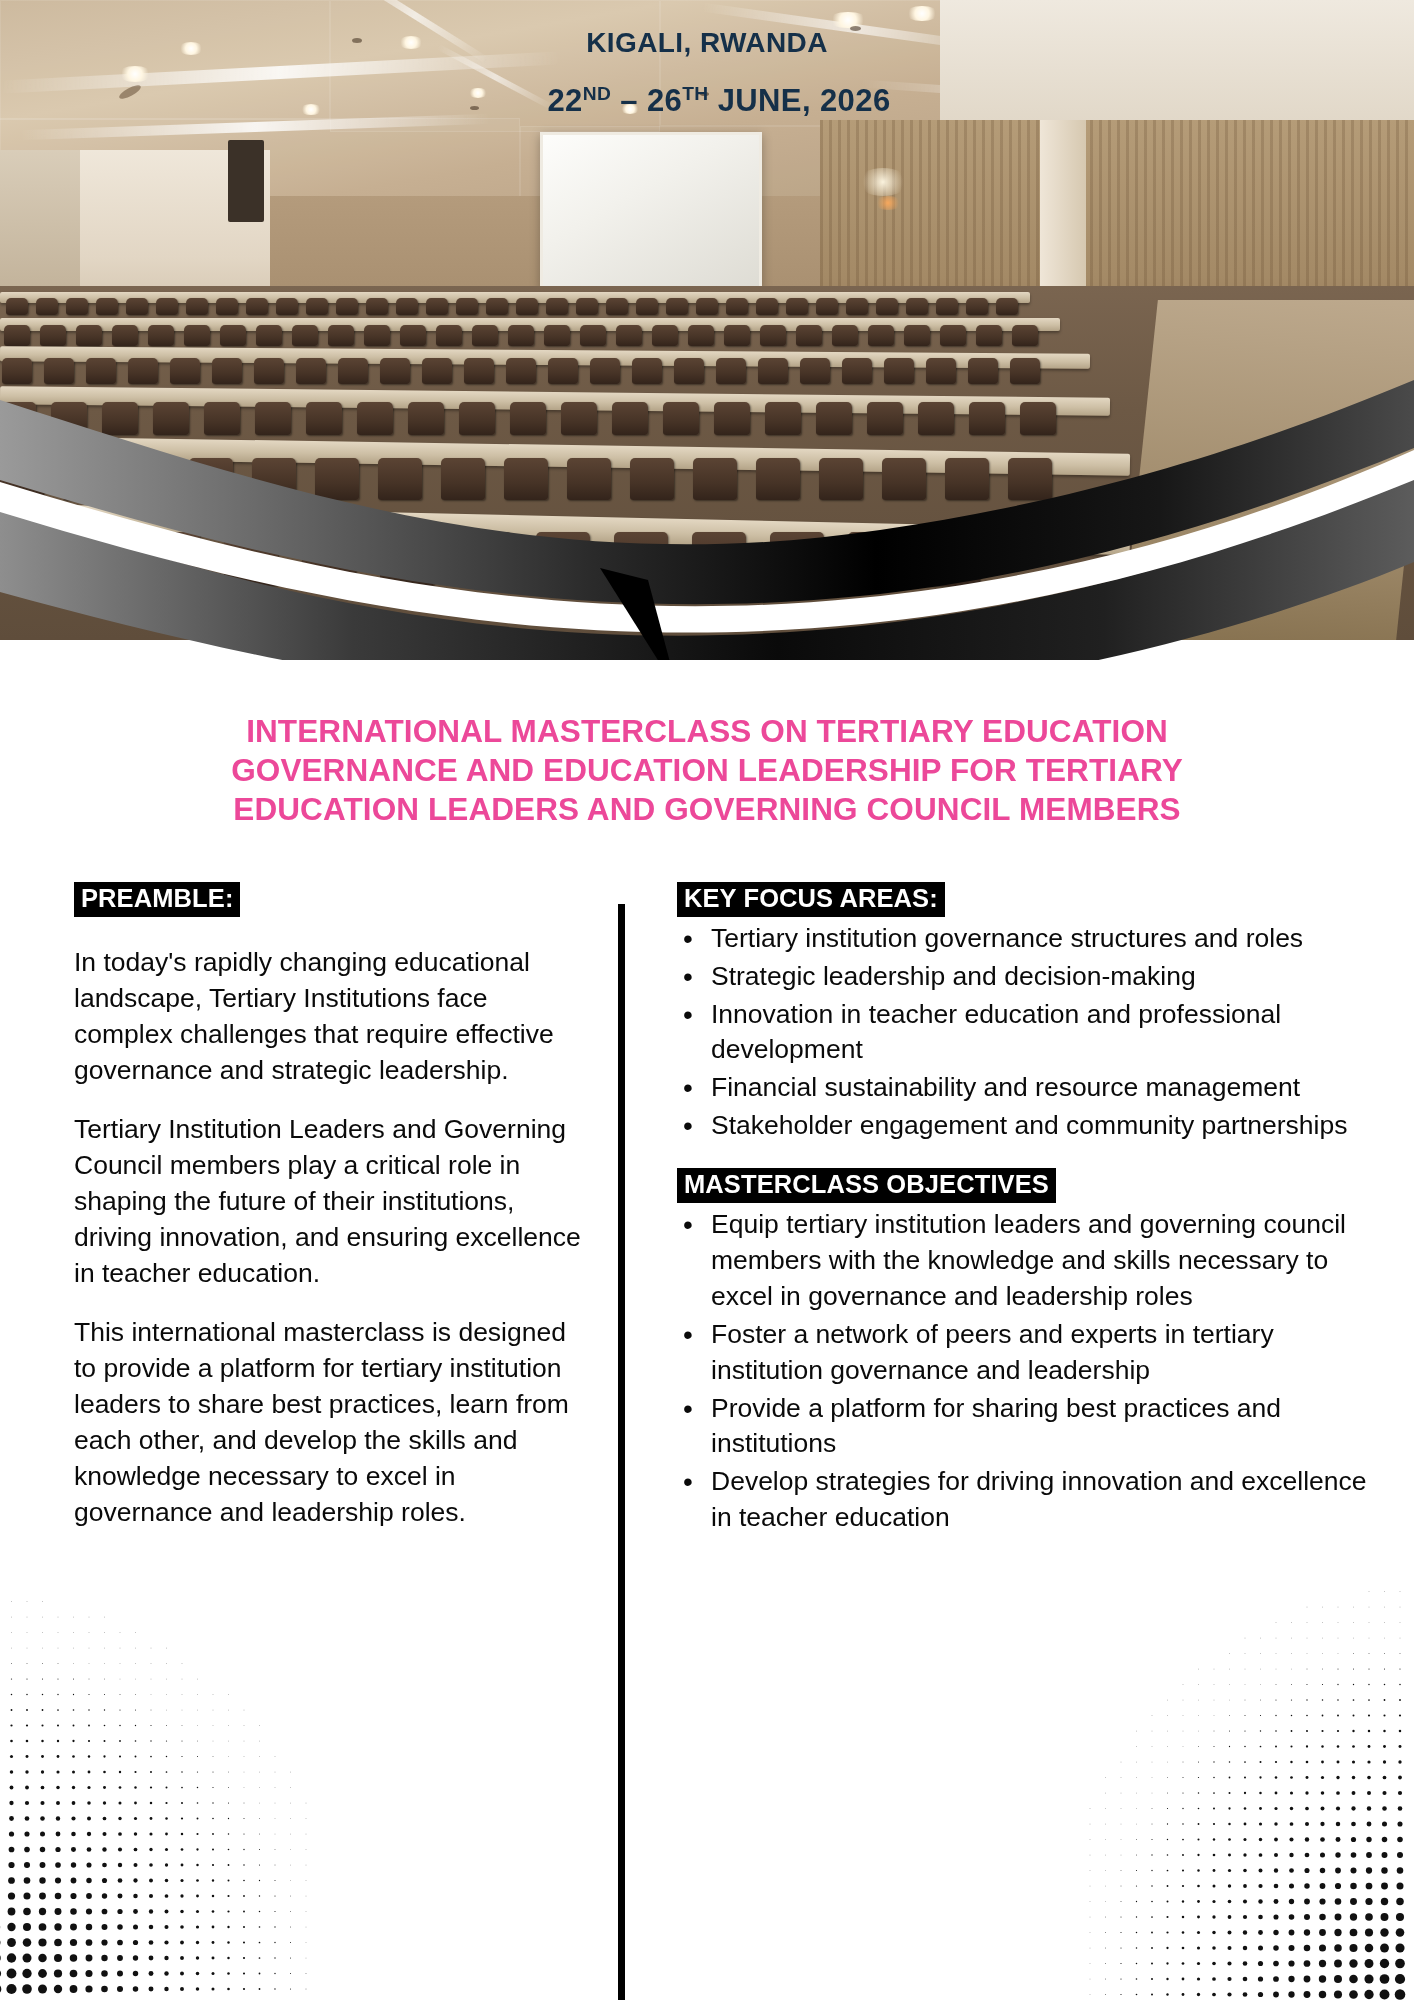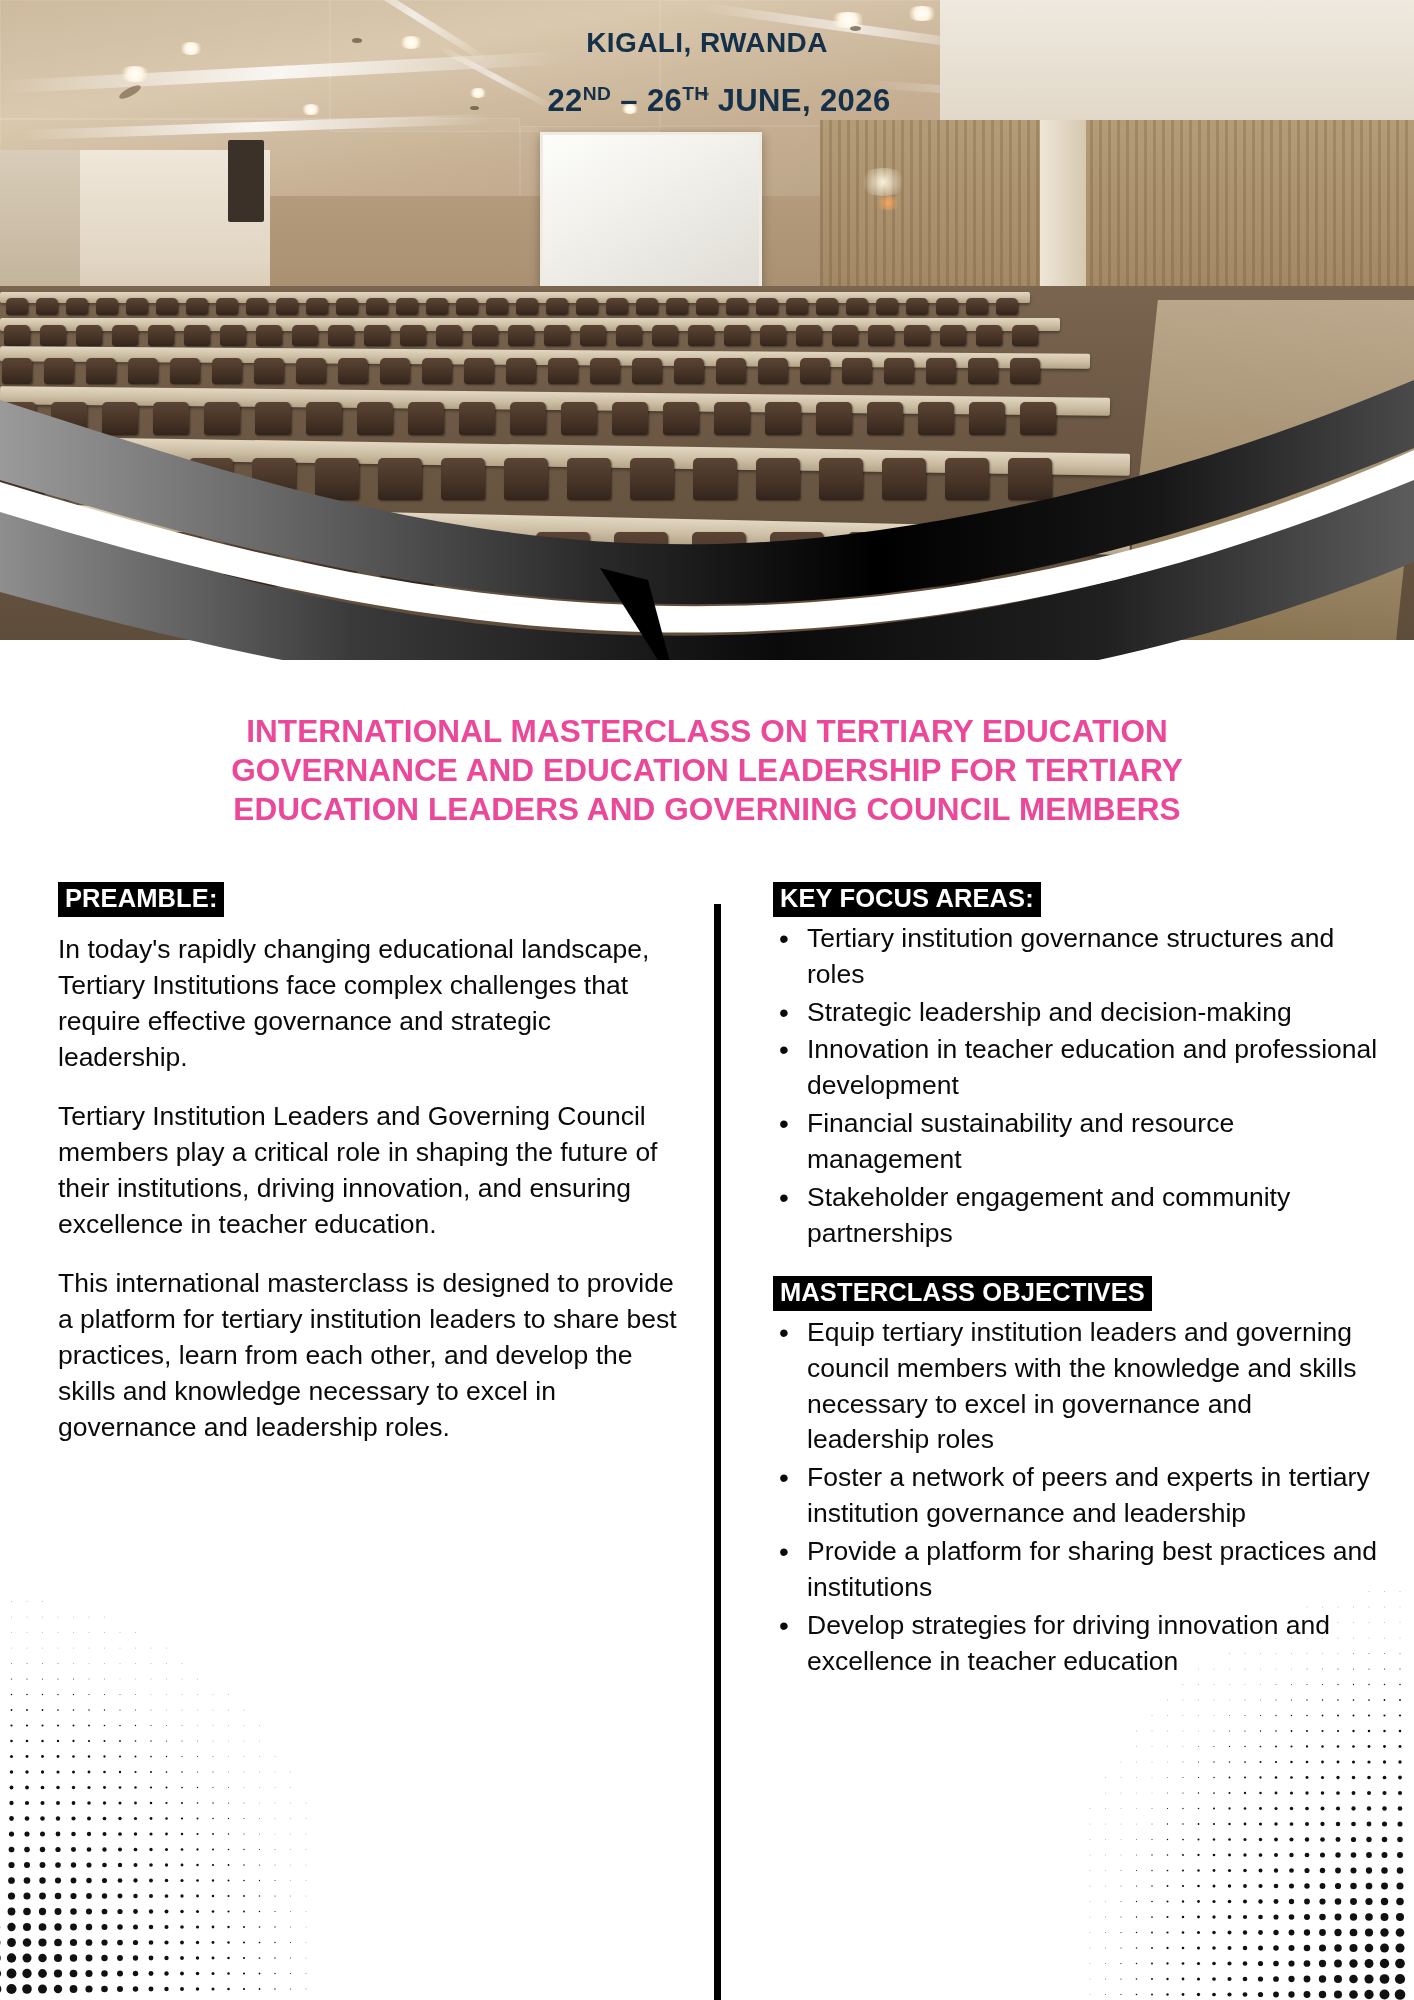--- a/index.html
+++ b/index.html
@@ -133,35 +133,35 @@
     letter-spacing:.1px;
     padding:0 100px;
   }
 
   
   #cols {
     position:absolute; left:0; top:882px; width:1414px; height:1118px;
     z-index:9;
     display:flex;
   }
-  #colL { width:714px; padding:0 36px 0 58px; }
+  #colL { width:618px; padding:0 36px 0 74px; }
   .divider { width:7px; background:#000; height:1100px; margin-top:22px; }
   #colR { flex:1; padding:0 36px 0 52px; }
 
   .tag {
     display:inline-block;
     background:#000; color:#fff;
     font-weight:900; font-size:25.5px;
     letter-spacing:.1px;
     padding:3px 7px 5px 7px;
     line-height:1.05;
   }
   .para {
     font-size:26.5px; line-height:1.36; color:#0a0a0a;
-    margin-top:14px; font-weight:400;
+    margin-top:27px; font-weight:400;
   }
   .para + .para { margin-top:23px; }
 
   ul.bullets { list-style:none; margin-top:4px; }
   ul.bullets li {
     position:relative;
     font-size:26.5px; line-height:1.355; color:#0a0a0a;
     padding-left:34px; margin-top:2px;
   }
   ul.bullets li::before {

